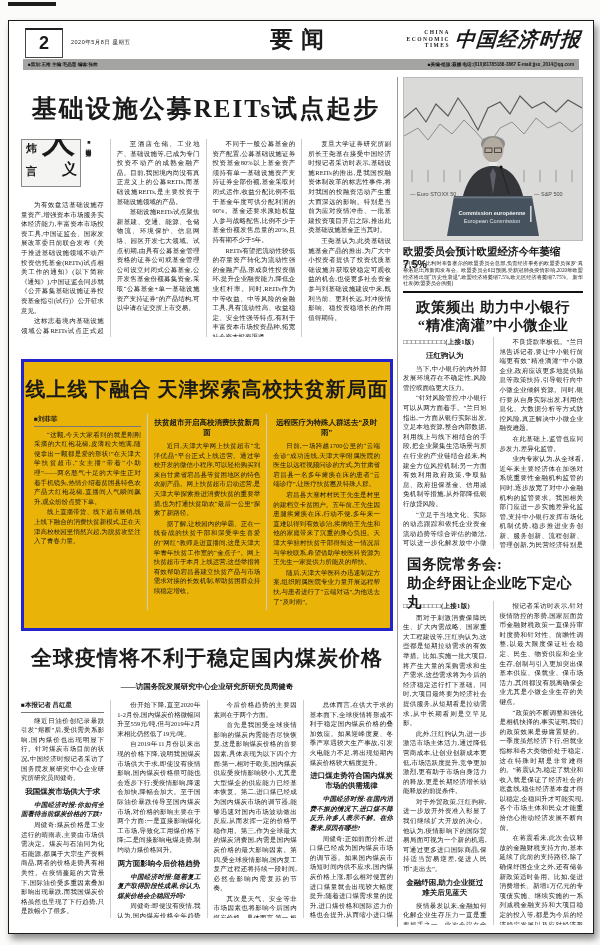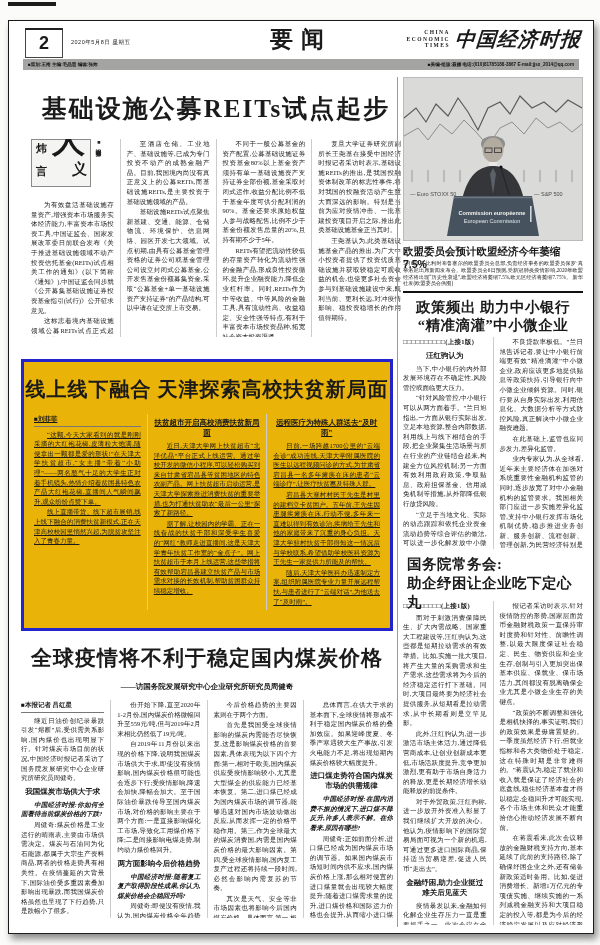--- a/index.html
+++ b/index.html
@@ -23,36 +23,36 @@
   
   .cols{display:flex;overflow:hidden;}
   .col{flex:1 1 0;overflow:hidden;font-size:6.5px;line-height:9.6px;text-align:justify;}
   .col + .col{border-left:1px solid #cccccc;padding-left:6px;margin-left:6px;}
   .col p{margin:0 0 1px;text-indent:2em;}
   .col p.sub{font:700 7.5px/10px "Liberation Sans",sans-serif;text-align:center;text-indent:0;margin:4px 0 3px;}
   .col p.byline{font-weight:700;text-indent:0;border-bottom:1px solid #777;padding-bottom:2px;margin-bottom:3px;}
   .col p.jump{text-indent:0;font-weight:700;letter-spacing:.3px;margin-bottom:2px;}
   .col p.q{font-weight:700;font-style:italic;}
   
-  #reits{position:absolute;left:22px;top:58px;width:370px;}
+  #reits{position:absolute;left:12px;top:58px;width:370px;}
   #reits-headline{text-align:center;font:700 25px/32px "Liberation Serif",serif;letter-spacing:2px;margin-top:14px;}
   #reits .cols{margin-top:14px;height:198px;}
   #weiyan-wrap{display:flex;gap:4px;margin-bottom:5px;}
   #weiyan-box{position:relative;width:58px;height:46px;border:1px solid #8a8a8a;background:#f4f4f2;flex:0 0 auto;}
   #weiyan-box .ch{position:absolute;font-weight:700;font-family:"Liberation Serif",serif;}
   #wy-wei{left:4px;top:4px;font-size:11px;}
   #wy-yan{left:4px;top:27px;font-size:11px;}
   #wy-da{left:19px;top:-4px;font-size:34px;}
   #wy-yi{left:40px;top:25px;font-size:15px;}
   #reits-byline{writing-mode:vertical-rl;font:700 5.5px/7px "Liberation Sans",sans-serif;height:56px;color:#222;}
   
   #tianjin{position:absolute;left:12px;top:338px;width:372px;height:272px;border:3px solid #2424cc;
            box-sizing:border-box;background:#eab308;}
   #tianjin-headline{text-align:center;font:700 20px/26px "Liberation Serif",serif;letter-spacing:1px;margin-top:14px;}
-  #tianjin .cols{margin:12px 10px 0;height:196px;text-decoration:underline;}
+  #tianjin .cols{margin:12px 10px 0;height:196px;}
   
   #coal{position:absolute;left:12px;top:620px;width:372px;}
   #coal-headline{text-align:center;font:700 21px/26px "Liberation Serif",serif;letter-spacing:1px;margin-top:4px;}
   #coal-subtitle{text-align:center;font:700 7.5px/11px "Liberation Serif",serif;margin-top:10px;}
   #coal .cols{margin-top:8px;height:218px;}
   
   #col-divider{position:absolute;left:388px;top:56px;width:1px;height:850px;background:#9a9a9a;}
   #right-region{position:absolute;left:394px;top:0;width:180px;}
   #photo{position:absolute;left:0;top:56px;width:180px;height:164px;border:1px solid #bbb;box-sizing:border-box;}
   #photo-caption-title{position:absolute;left:0;top:224px;width:180px;

